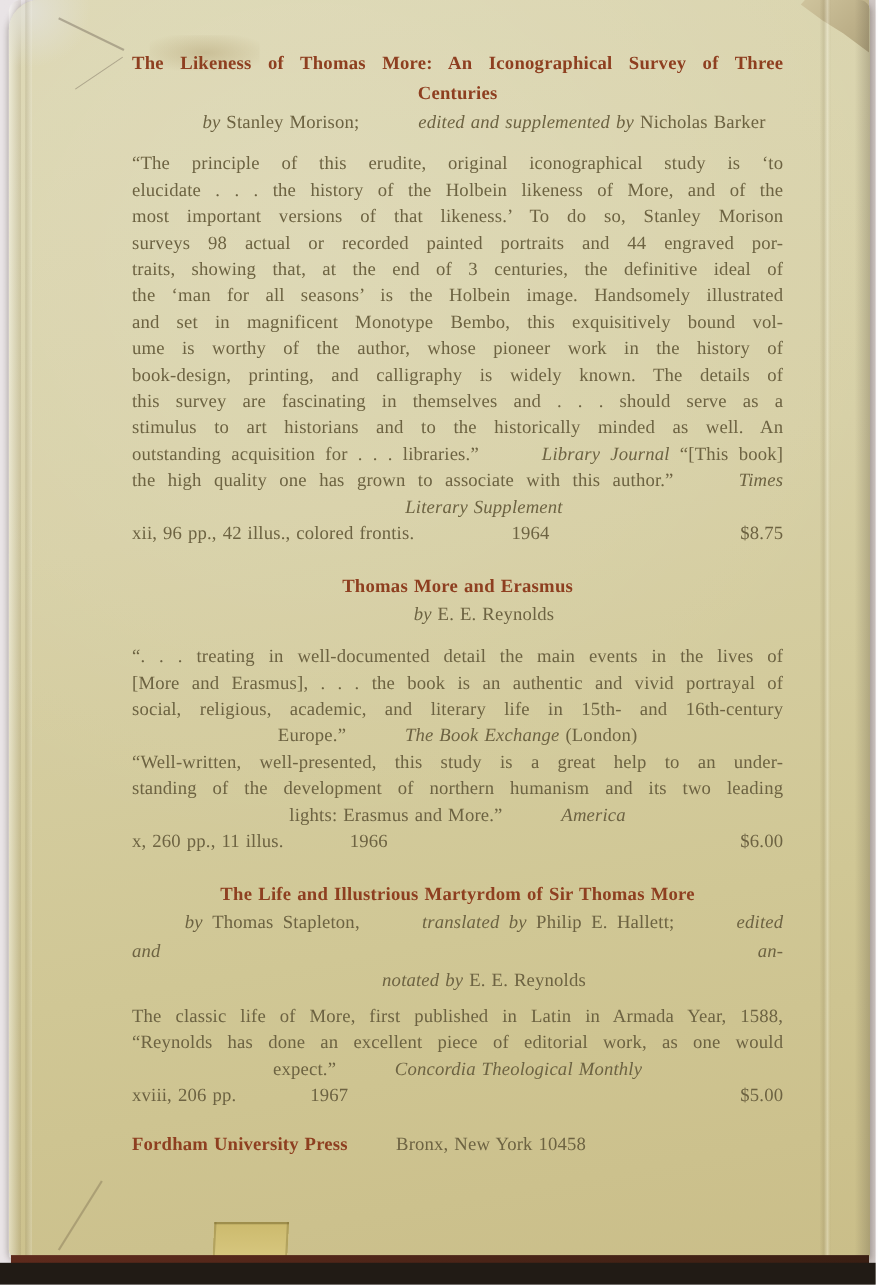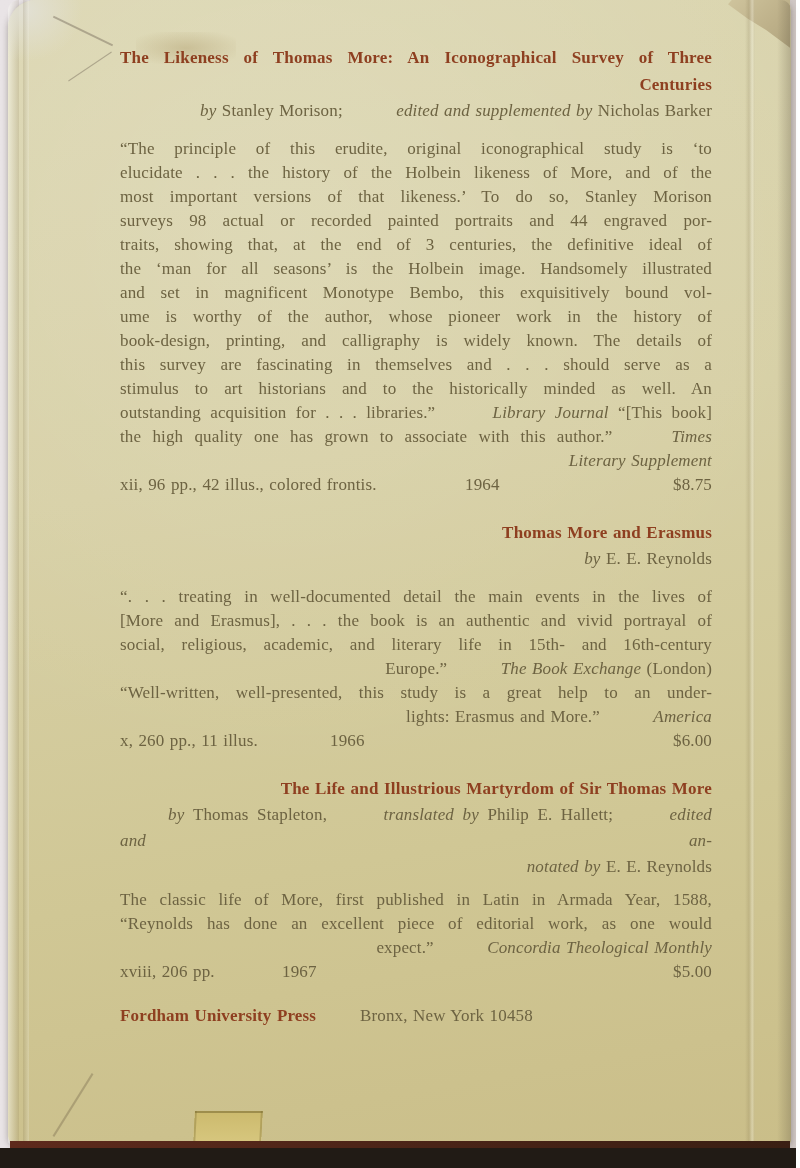--- a/index.html
+++ b/index.html
@@ -48,32 +48,32 @@
     background:radial-gradient(60% 60% at 50% 50%,rgba(150,124,68,.28),rgba(150,124,68,0));}
   .tape{position:absolute;left:186px;bottom:0;width:68px;height:33px;
     background:linear-gradient(to bottom,#ccba6d,#d7c77f);
     box-shadow:inset 0 2px 0 rgba(120,105,50,.55),inset 2px 0 0 rgba(120,105,50,.35),inset -2px 0 0 rgba(120,105,50,.35);
     transform:skewX(-3deg);}
   
   .content{
     position:absolute;left:112px;top:44px;width:592px;
     color:#6d6342;font-size:17px;letter-spacing:.15px;word-spacing:1px;
   }
-  .tl{line-height:24px;text-align:right;}
+  .tl{line-height:24px;text-align:center;}
   .tl.j{text-align:justify;text-align-last:justify;text-justify:inter-word;}
   .it{font-style:italic;margin-left:48px;}
   .title .tl{font-weight:bold;color:#8e3f20;line-height:27px;letter-spacing:.2px;}
   .byline .tl{line-height:26px;}
   .para{margin-top:13px;}
   .b2 .para{margin-top:8px;}
   .b1,.b2{margin-top:22px;}
   .meta-row{position:relative;line-height:24px;height:24px;}
   .meta-year{position:absolute;}
   .m0 .meta-year{left:345px;}
-  .m1 .meta-year{left:210px;}
+  .m1 .meta-year{left:198px;}
   .m2 .meta-year{left:162px;}
   .meta-price{position:absolute;right:0;}
   .publisher{position:relative;margin-top:18px;height:27px;line-height:27px;}
   .pub-name{font-weight:bold;color:#8e3f20;}
   .pub-addr{position:absolute;left:240px;}
 </style>
 </head>
 <body>
 
 <div class="photo">
@@ -127,20 +127,21 @@
           </div>
         <div class="byline">
             <div class="tl"><span class="it">by </span><span>E. E. Reynolds</span></div>
           </div>
         <div class="para">
             <div class="tl j"><span>“. . . treating in well-documented detail the main events in the lives of</span></div>
             <div class="tl j"><span>[More and Erasmus], . . . the book is an authentic and vivid portrayal of</span></div>
             <div class="tl j"><span>social, religious, academic, and literary life in 15th- and 16th-century</span></div>
             <div class="tl"><span>Europe.” </span><span class="it">The Book Exchange</span><span> (London)</span></div>
             <div class="tl j"><span>“Well-written, well-presented, this study is a great help to an under-</span></div>
+            <div class="tl j"><span>standing of the development of northern humanism and its two leading</span></div>
             <div class="tl"><span>lights:  Erasmus and More.” </span><span class="it">America</span></div>
           </div>
         <div class="meta-row m1">
           <span class="meta-desc">x, 260 pp., 11 illus.</span>
           <span class="meta-year">1966</span>
           <span class="meta-price">$6.00</span>
         </div>
       </section>
 
       <section class="book b2">

